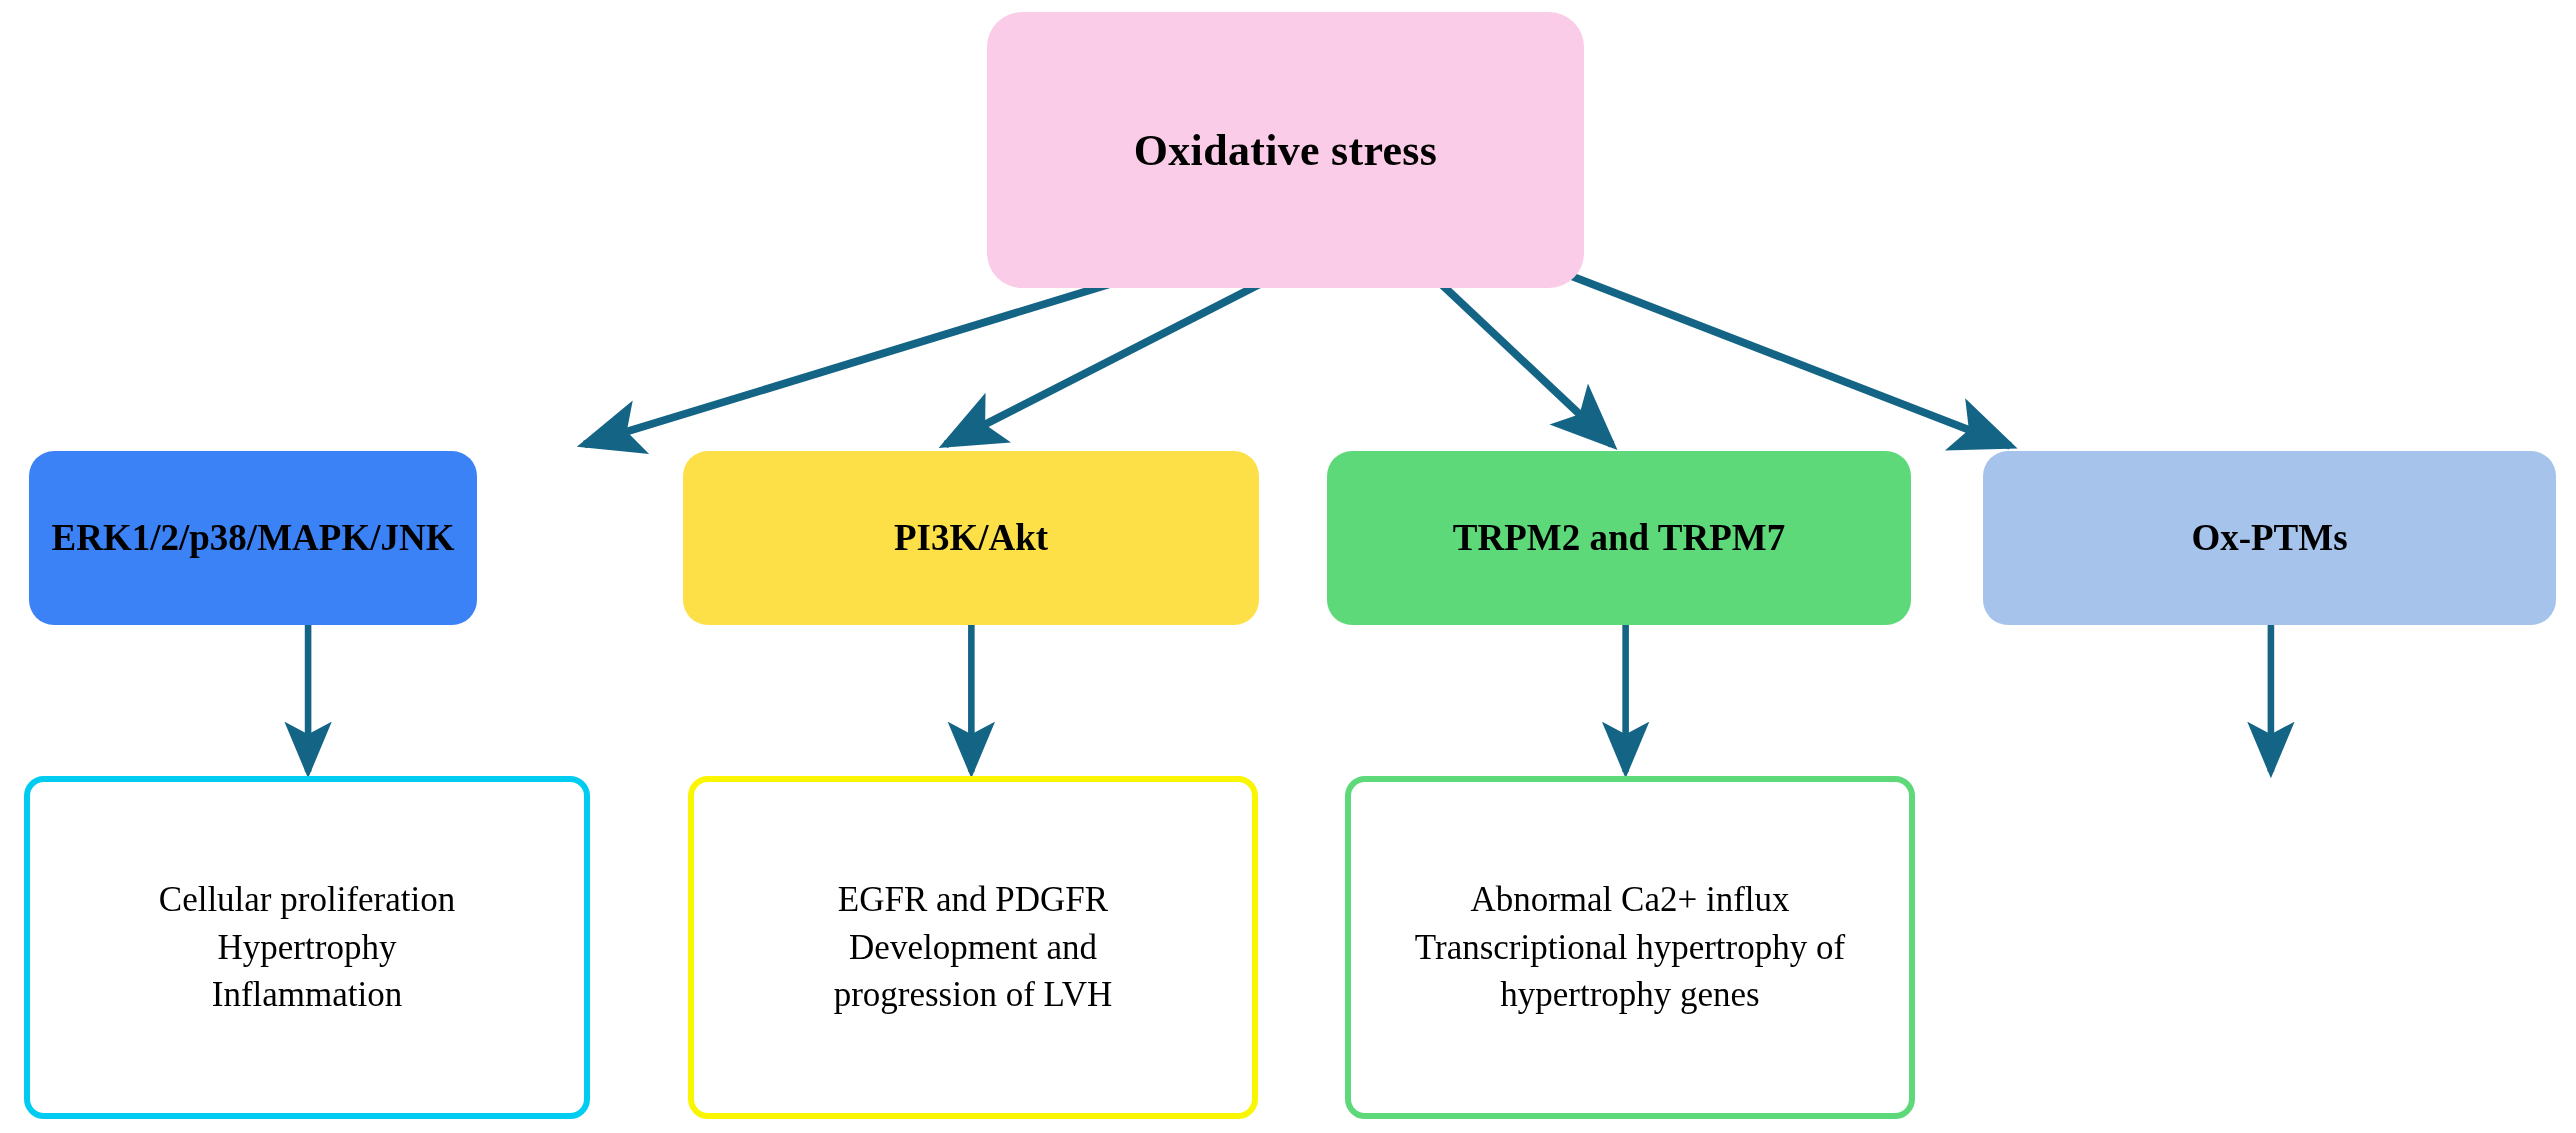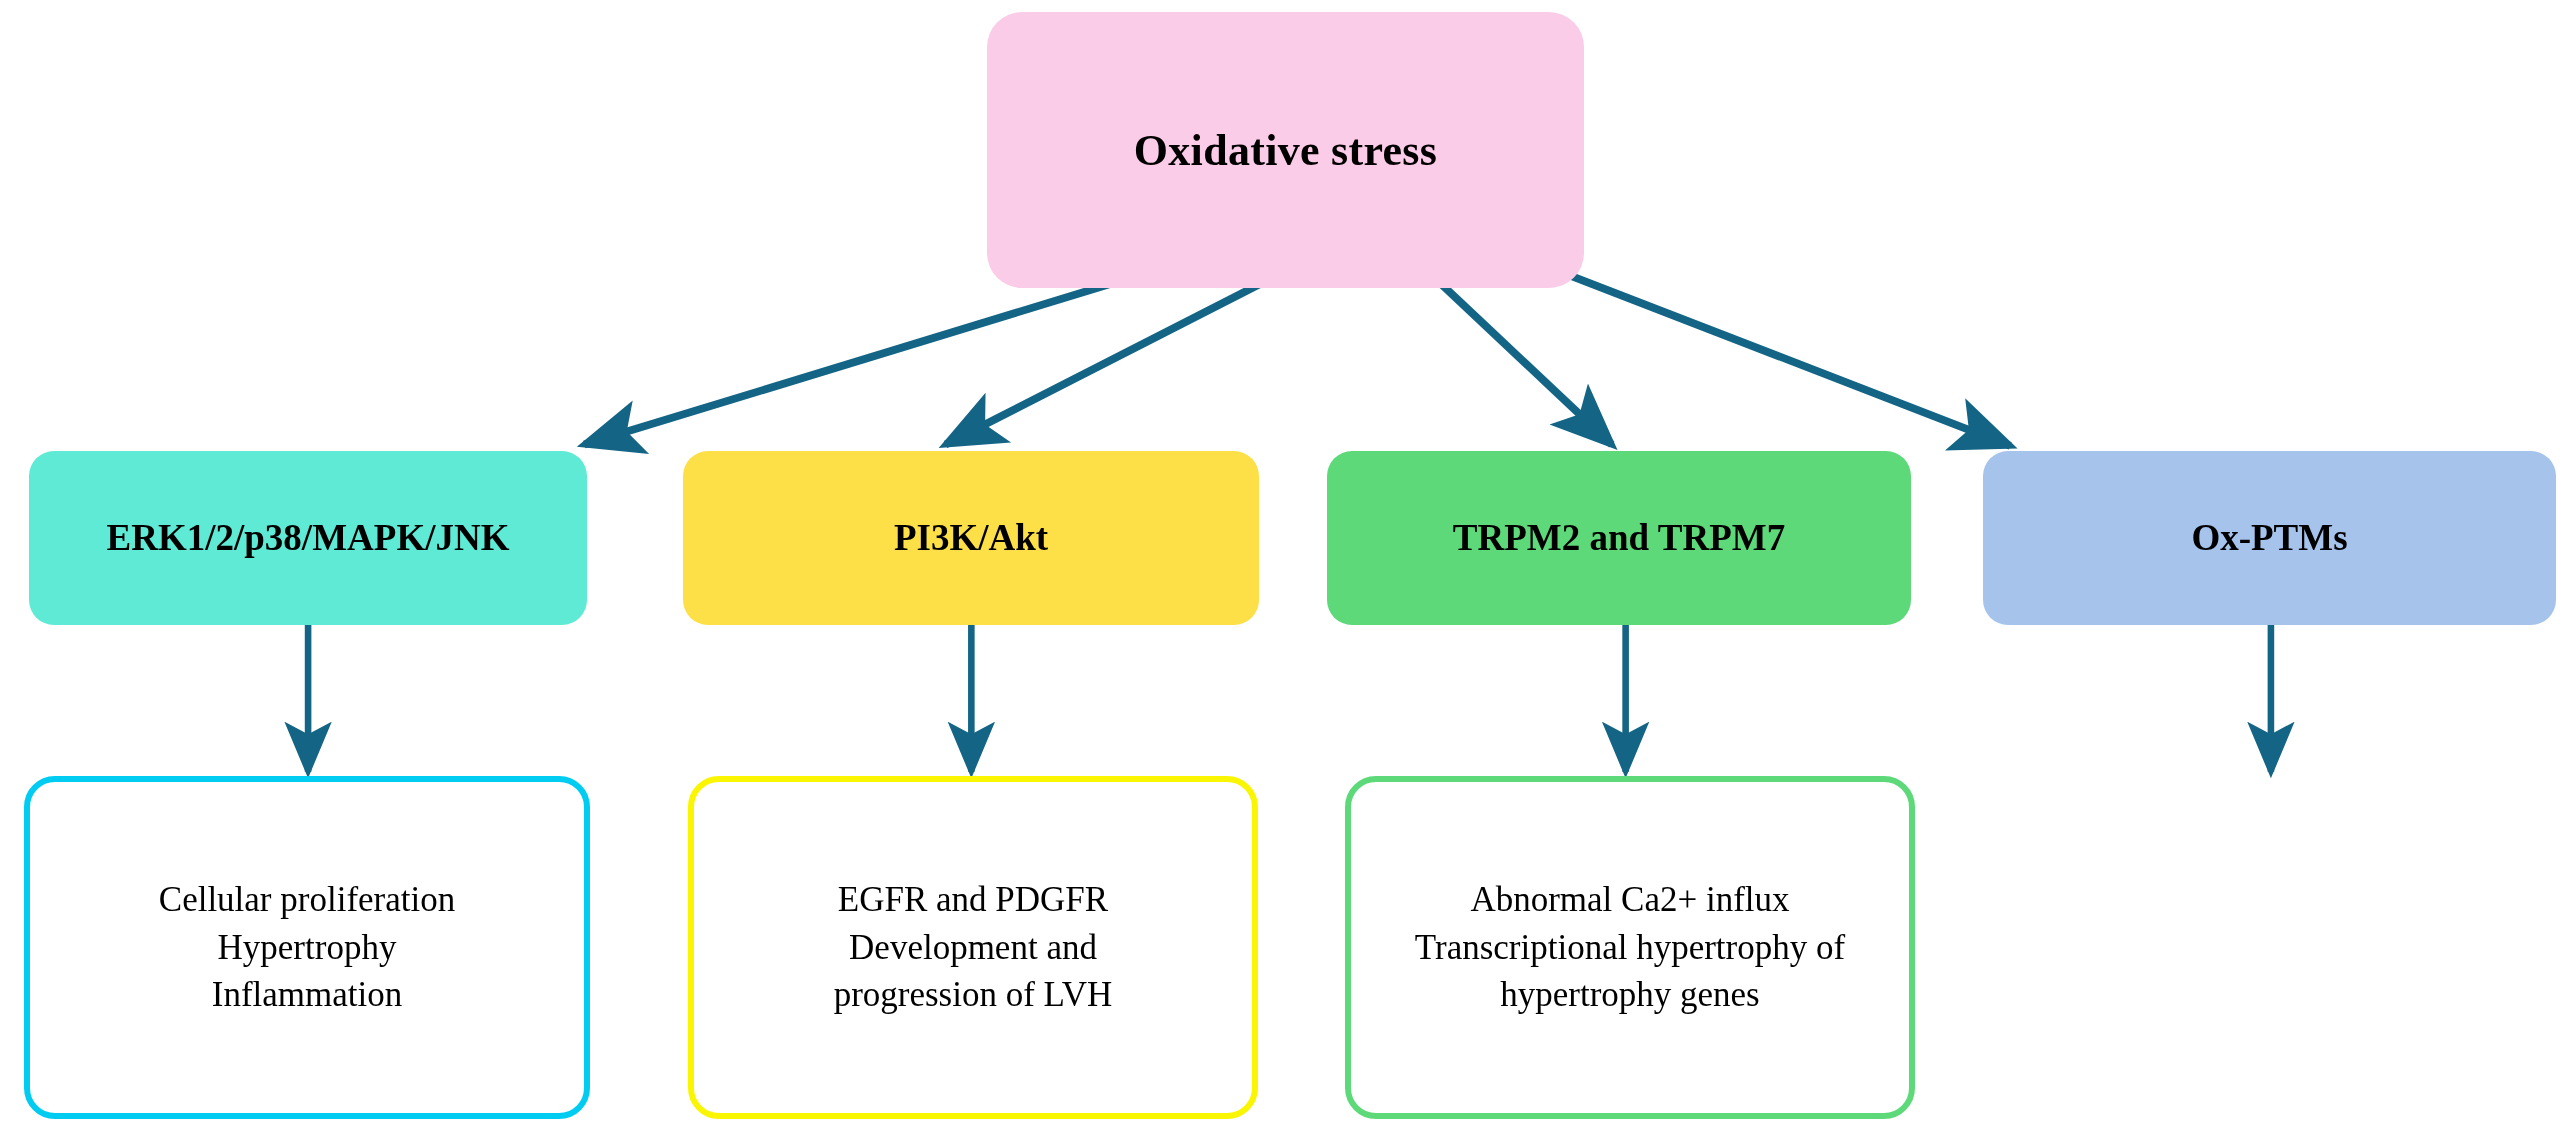--- a/index.html
+++ b/index.html
@@ -53,33 +53,33 @@
     top: 451px;
     height: 174px;
     border-radius: 25px;
   }
   .node-pathway .node-label {
     font-weight: bold;
     font-size: 37px;
     line-height: 1.1;
     padding: 0 15.6px;
   }
-  .pathway-0 { left: 29px;   width: 558px; background: #5eead4; border-radius: 25px; }
+  .pathway-0 { left: 29px;   width: 448px; background: #3b82f6; border-radius: 25px; }
   .pathway-1 { left: 683px; width: 576px; background: #fde047; }
   .pathway-2 { left: 1327px; width: 584px; background: #5ED97A; }
   .pathway-3 { left: 1983px; width: 573px; background: #A6C3EC; justify-content: center; }
 
   
   .node-outcome {
     top: 776px;
     height: 343px;
     background: #ffffff;
     border-style: solid;
     border-width: 6.6px;
-    border-radius: 31px;
+    border-radius: 20px;
   }
   .node-outcome .node-label {
     font-weight: normal;
     font-size: 35px;
     line-height: 1.37;
     padding: 0 13px;
   }
   .outcome-0 { left: 24px;   width: 566px;  border-color: #00CCF2; }
   .outcome-1 { left: 688px; width: 570px;  border-color: #FAF500; }
   .outcome-2 { left: 1345px; width: 570px;  border-color: #5ED97A; }

